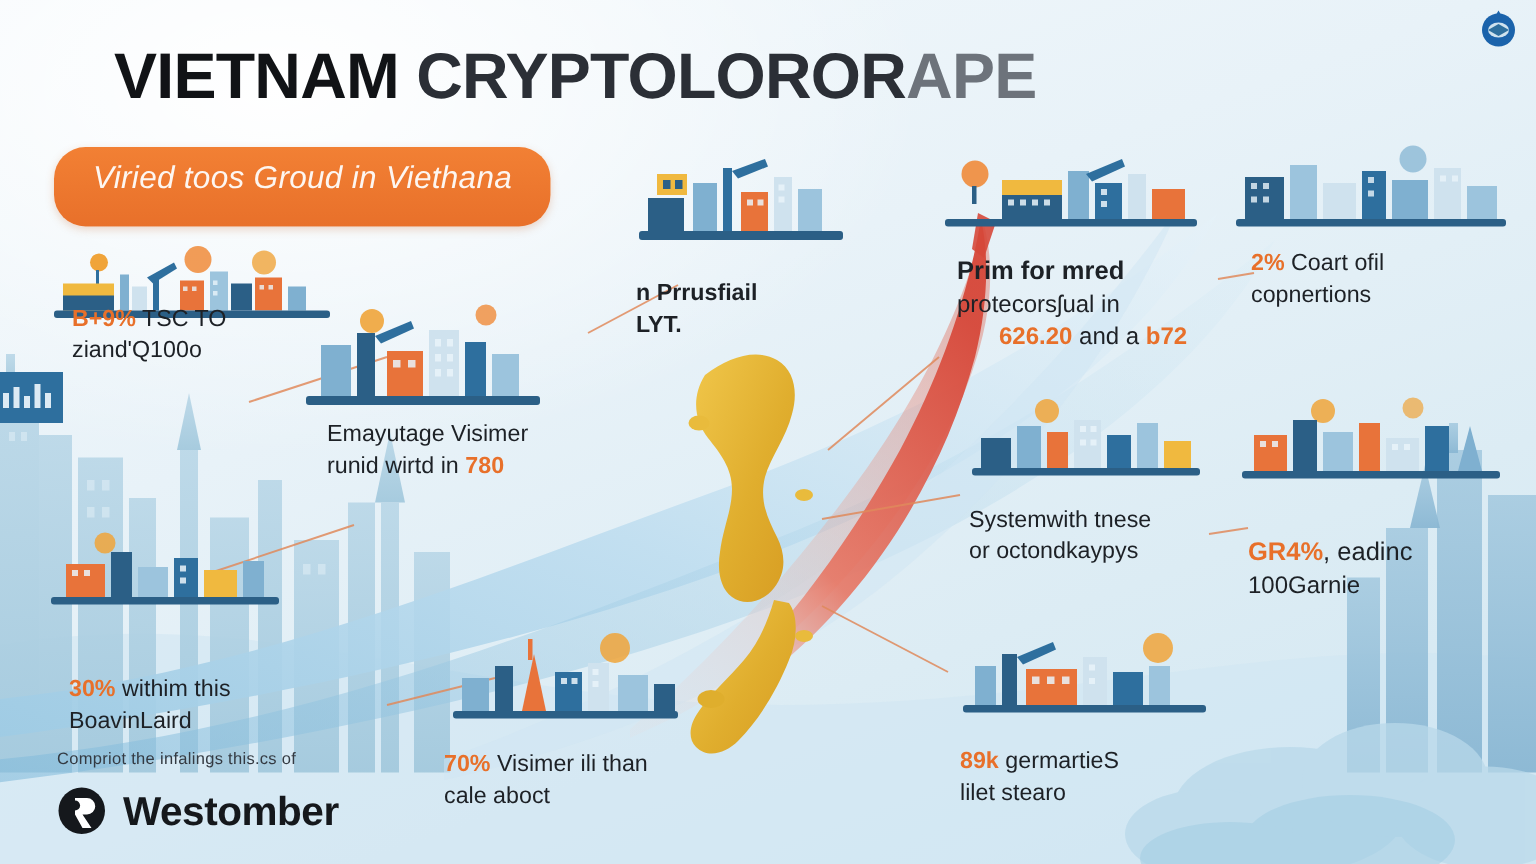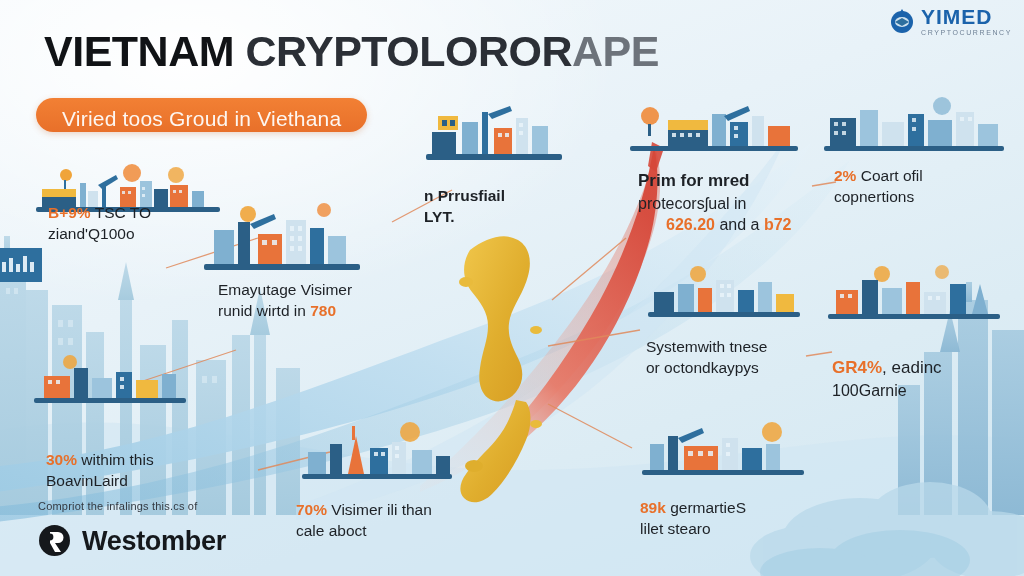--- a/index.html
+++ b/index.html
@@ -18,32 +18,33 @@
   
   .svgbg{position:absolute;left:0;top:0;width:1024px;height:576px;}
 
   
   .title{
     position:absolute;left:44px;top:27px;
     font-size:43px;font-weight:bold;letter-spacing:-0.5px;
     color:#16181c;white-space:nowrap;
     font-family:"Liberation Sans", sans-serif;
   }
-  .title .t1{color:#111316;}
+  .title .t1{color:#111316;margin-left:32px;}
   .title .t2{color:#2b2f36;font-weight:bold;}
   .title .t3{color:#6d737b;font-weight:bold;}
 
   .banner{
     position:absolute;left:36px;top:98px;
-    height:34px;line-height:42px;
+    height:53px;line-height:42px;
     padding:0 26px;border-radius:21px;
     background:linear-gradient(180deg,#f28034 0%, #e8702a 100%);
     color:#fdf6f1;font-size:21px;letter-spacing:.2px;
     box-shadow:0 2px 6px rgba(200,100,40,.25);
     white-space:nowrap;
+    font-style:italic;
   }
 
   
   .logo{position:absolute;right:12px;top:6px;display:flex;align-items:center;gap:6px;}
   .logo-mark{width:26px;height:26px;flex:0 0 26px;}
   .logo-text{line-height:1;}
   .logo-name{font-size:21px;font-weight:bold;color:#1b63ab;letter-spacing:1px;}
   .logo-sub{font-size:7px;color:#6f8196;letter-spacing:1.6px;margin-top:2px;filter:blur(.3px);}
 
   
@@ -420,24 +421,20 @@
     <span>Viried toos Groud in Viethana</span>
   </div>
 
   <div class="logo">
     <svg class="logo-mark" viewBox="0 0 26 26">
       <circle cx="13" cy="14" r="11" fill="#1b63ab"></circle>
       <path d="M13 1 L16 6 L13 8 L10 6 Z" fill="#1b63ab"></path>
       <ellipse cx="13" cy="14" rx="7" ry="5" fill="#cfe2ee"></ellipse>
       <path d="M6 14 L13 10 L20 14 L13 18 Z" fill="#2e6f9e"></path>
     </svg>
-    <div class="logo-text">
-      <div class="logo-name">YIMED</div>
-      <div class="logo-sub">CRYPTOCURRENCY</div>
-    </div>
   </div>
 
   <div class="cap" style="left:48px;top:203px;">
     <span class="l1"><span class="num">B+9%</span><span> TSC TO</span></span>
     <span class="l2">ziand'Q100o</span>
   </div>
 
   <div class="cap" style="left:218px;top:280px;">
     <span class="l1">Emayutage Visimer</span>
     <span class="l2"><span>runid wirtd in </span><span class="num">780</span></span>

